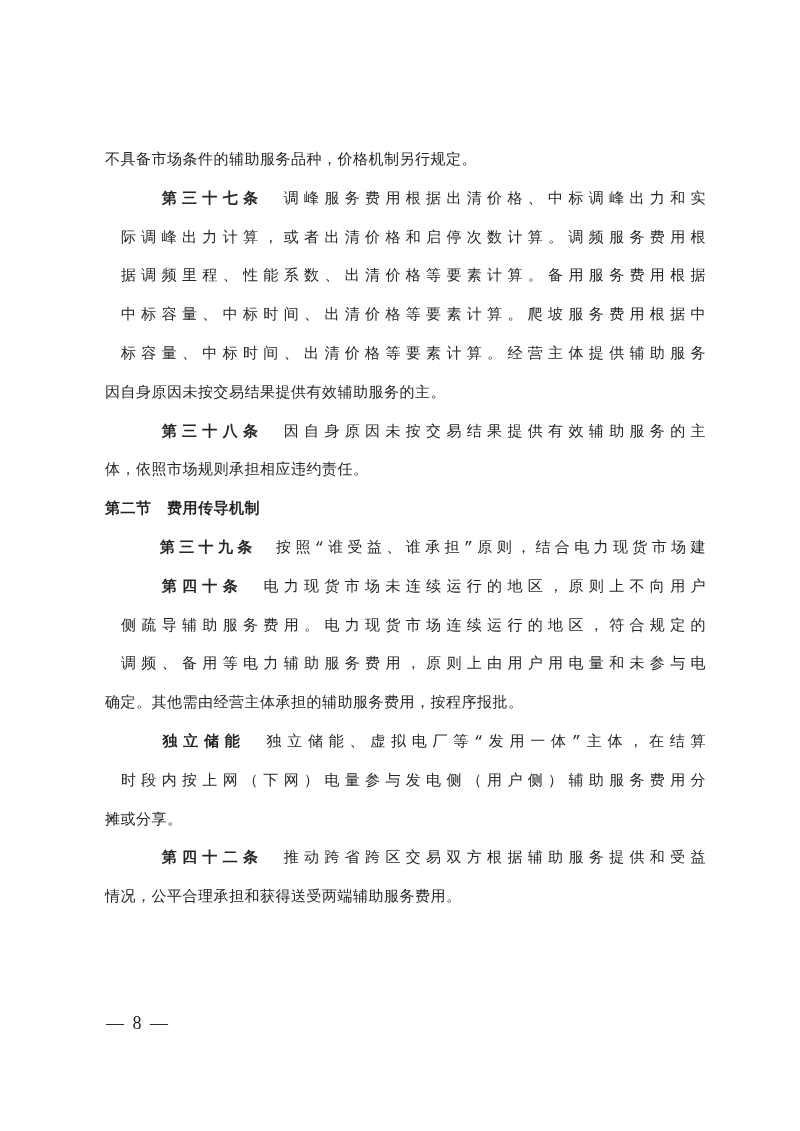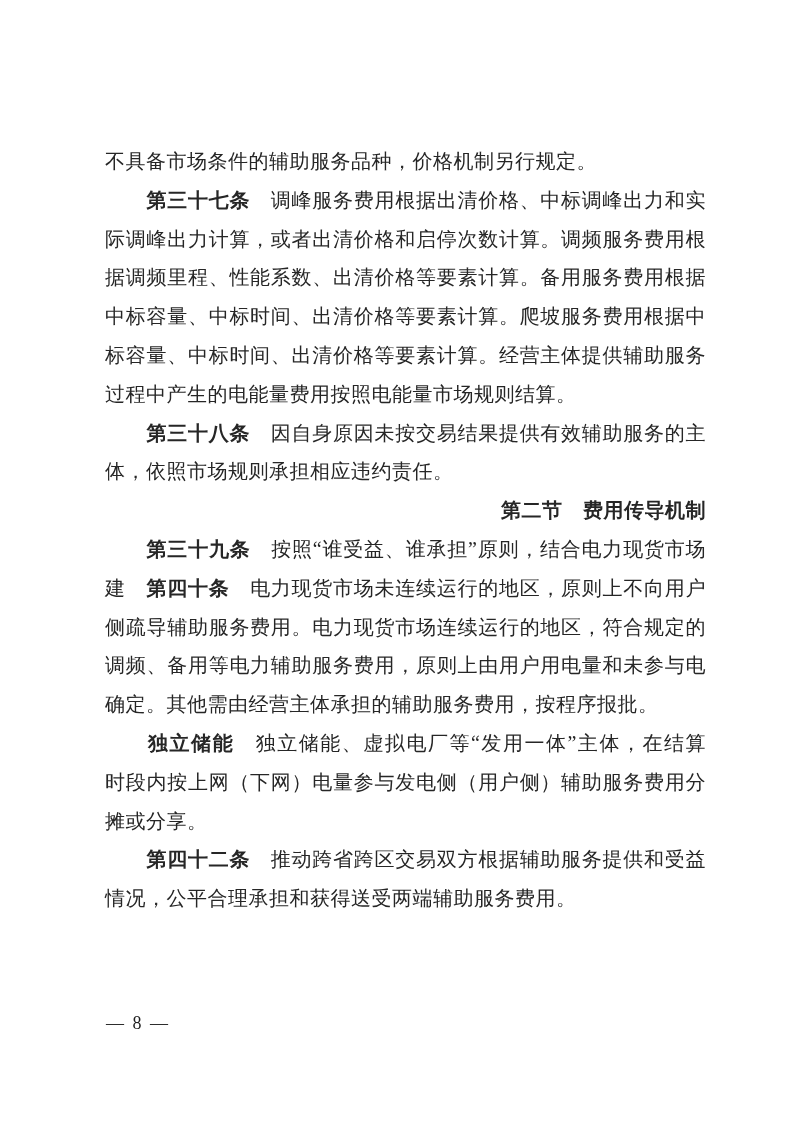--- a/index.html
+++ b/index.html
@@ -18,35 +18,37 @@
   }
   .doc {
     position: absolute;
     left: 105px;
     top: 142px;
     width: 601px;
   }
   .line {
     height: 38.8px;
     line-height: 38.8px;
-    font-size: 20px;
+    font-size: 15px;
     white-space: nowrap;
     letter-spacing: 0.5px;
+    font-family: Liberation Mono, monospace;
   }
   .line.justify {
     white-space: normal;
     text-align: justify;
     text-align-last: justify;
     text-justify: inter-ideograph;
+    margin-left: 16px;
   }
   .line.left {
     text-align: left;
   }
   .line.center {
-    text-align: right;
+    text-align: left;
     font-weight: 700;
   }
   .bold {
     font-weight: 700;
   }
   .footer {
     position: absolute;
     left: 106px;
     top: 1008px;
     height: 30px;
@@ -60,21 +62,21 @@
 <body>
 
 <div class="page">
   <div class="doc" id="doc">
       <div class="line left"><span class="">不具备市场条件的辅助服务品种，价格机制另行规定。</span></div>
       <div class="line justify"><span class="bold">　　第三十七条</span><span class="">　调峰服务费用根据出清价格、中标调峰出力和实</span></div>
       <div class="line justify"><span class="">际调峰出力计算，或者出清价格和启停次数计算。调频服务费用根</span></div>
       <div class="line justify"><span class="">据调频里程、性能系数、出清价格等要素计算。备用服务费用根据</span></div>
       <div class="line justify"><span class="">中标容量、中标时间、出清价格等要素计算。爬坡服务费用根据中</span></div>
       <div class="line justify"><span class="">标容量、中标时间、出清价格等要素计算。经营主体提供辅助服务</span></div>
-      <div class="line left"><span class="">过程中产生的电能量费用按照电能量市场规则结算。</span></div>
+      <div class="line left"><span class="">因自身原因未按交易结果提供有效辅助服务的主。</span></div>
       <div class="line justify"><span class="bold">　　第三十八条</span><span class="">　因自身原因未按交易结果提供有效辅助服务的主</span></div>
       <div class="line left"><span class="">体，依照市场规则承担相应违约责任。</span></div>
       <div class="line center"><span class="bold">第二节　费用传导机制</span></div>
       <div class="line justify"><span class="bold">　　第三十九条</span><span class="">　按照“谁受益、谁承担”原则，结合电力现货市场建</span></div>
       <div class="line justify"><span class="bold">　　第四十条</span><span class="">　电力现货市场未连续运行的地区，原则上不向用户</span></div>
       <div class="line justify"><span class="">侧疏导辅助服务费用。电力现货市场连续运行的地区，符合规定的</span></div>
       <div class="line justify"><span class="">调频、备用等电力辅助服务费用，原则上由用户用电量和未参与电</span></div>
       <div class="line left"><span class="">确定。其他需由经营主体承担的辅助服务费用，按程序报批。</span></div>
       <div class="line justify"><span class="bold">　　独立储能</span><span class="">　独立储能、虚拟电厂等“发用一体”主体，在结算</span></div>
       <div class="line justify"><span class="">时段内按上网（下网）电量参与发电侧（用户侧）辅助服务费用分</span></div>

